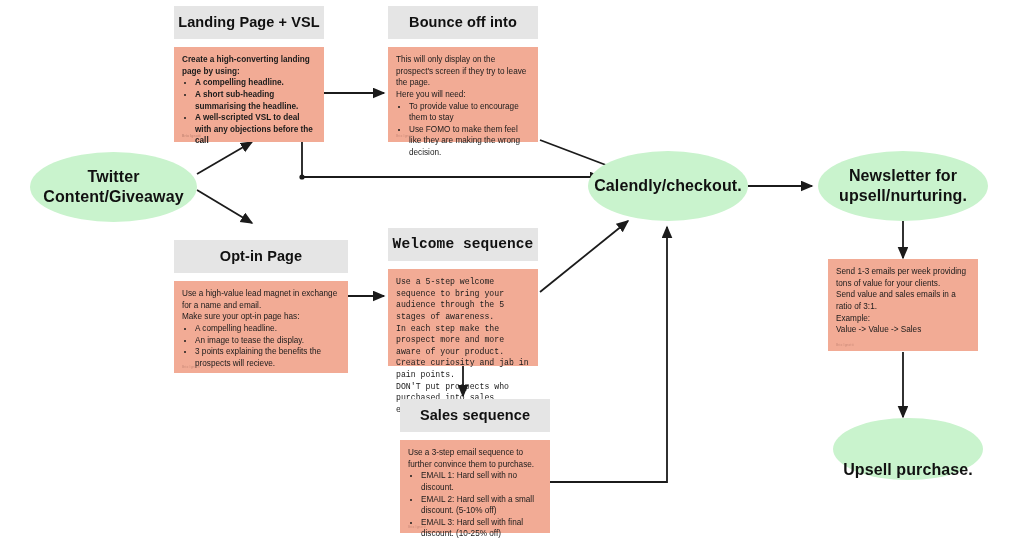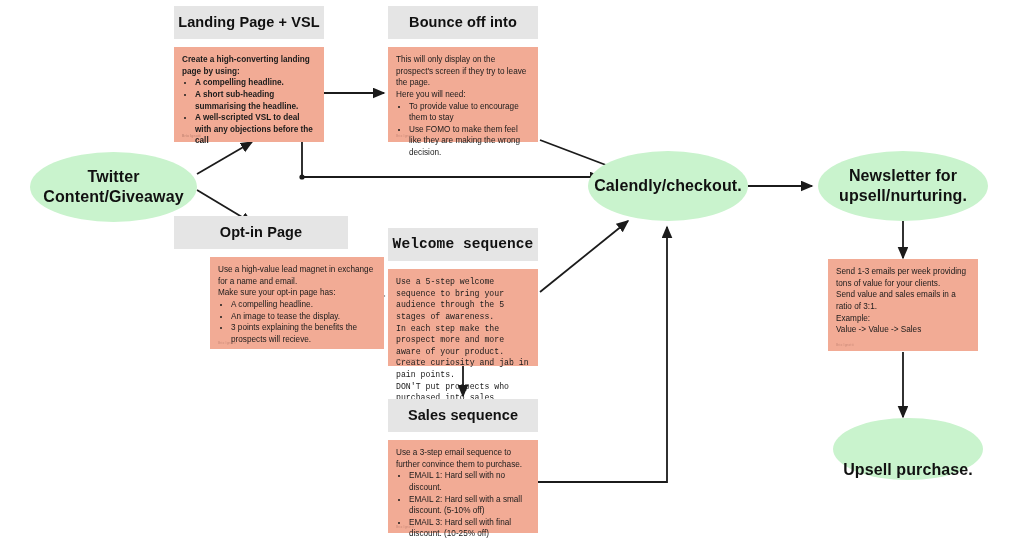--- a/index.html
+++ b/index.html
@@ -173,24 +173,24 @@
       <p>This will only display on the prospect's screen if they try to leave the page.</p>
       <p>Here you will need:</p>
       <ul>
         <li>To provide value to encourage them to stay</li>
         <li>Use FOMO to make them feel like they are making the wrong decision.</li>
       </ul>
       <div class="watermark">Brio Ignotti</div>
     </div>
   </div>
 
-  <div class="card" style="left:174px; top:216px; width:174px;">
+  <div class="card" style="left:174px; top:240px; width:174px;">
     <div class="card-header">Opt-in Page</div>
     <div class="card-gap"></div>
-    <div class="card-body" style="height:92px;margin-left:36px;">
+    <div class="card-body" style="height:92px;">
       <p>Use a high-value lead magnet in exchange for a name and email.</p>
       <p>Make sure your opt-in page has:</p>
       <ul>
         <li>A compelling headline.</li>
         <li>An image to tease the display.</li>
         <li>3 points explaining the benefits the prospects will recieve.</li>
       </ul>
       <div class="watermark">Brio Ignotti</div>
     </div>
   </div>
@@ -200,21 +200,21 @@
     <div class="card-gap"></div>
     <div class="card-body" style="height:97px;">
       <p>Use a 5-step welcome sequence to bring your audience through the 5 stages of awareness.</p>
       <p>In each step make the prospect more and more aware of your product.</p>
       <p>Create curiosity and jab in pain points.</p>
       <p>DON'T put prospects who purchased into sales emails!</p>
       <div class="watermark">Brio Ignotti</div>
     </div>
   </div>
 
-  <div class="card" style="left:388px; top:399px; width:150px;">
+  <div class="card" style="left:400px; top:399px; width:150px;">
     <div class="card-header">Sales sequence</div>
     <div class="card-gap"></div>
     <div class="card-body" style="height:93px;">
       <p>Use a 3-step email sequence to further convince them to purchase.</p>
       <ul>
         <li>EMAIL 1: Hard sell with no discount.</li>
         <li>EMAIL 2: Hard sell with a small discount. (5-10% off)</li>
         <li>EMAIL 3: Hard sell with final discount. (10-25% off)</li>
       </ul>
       <div class="watermark">Brio Ignotti</div>

